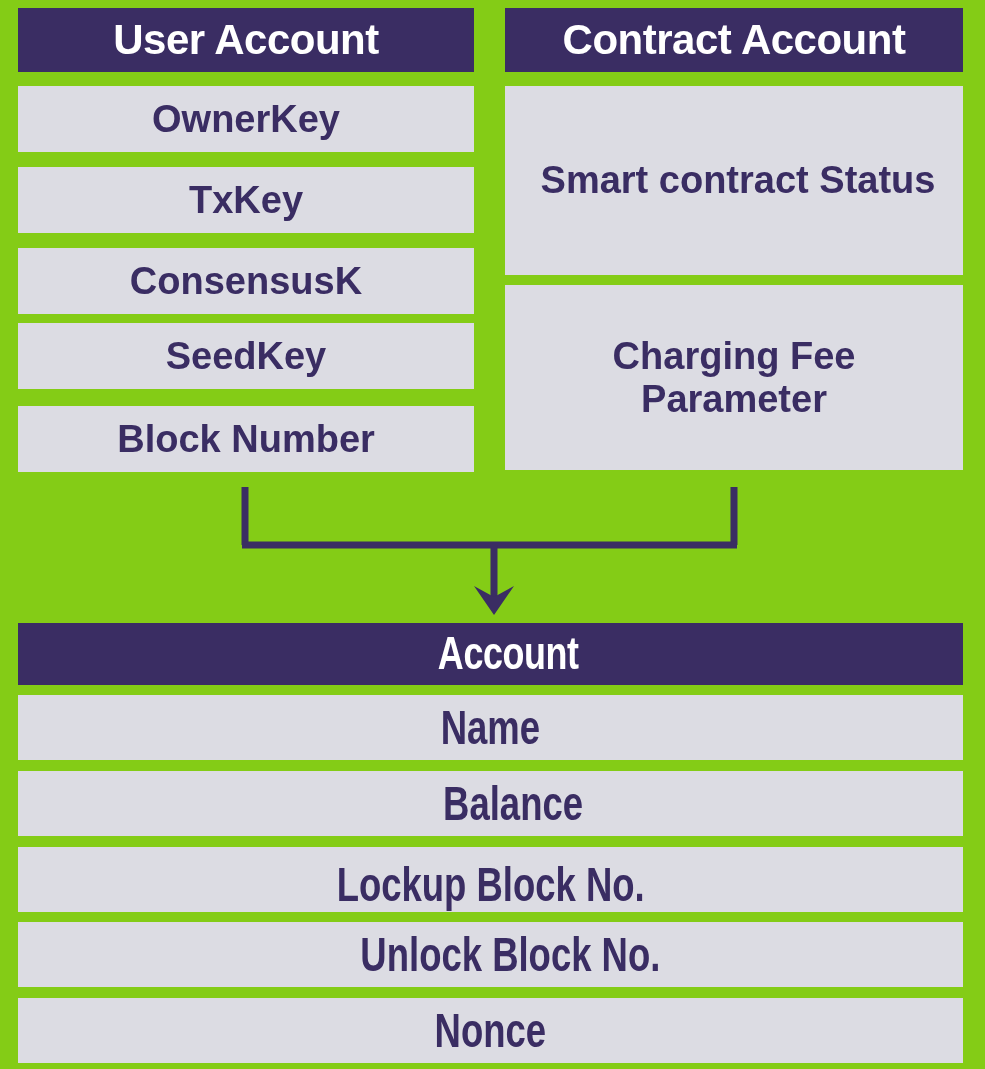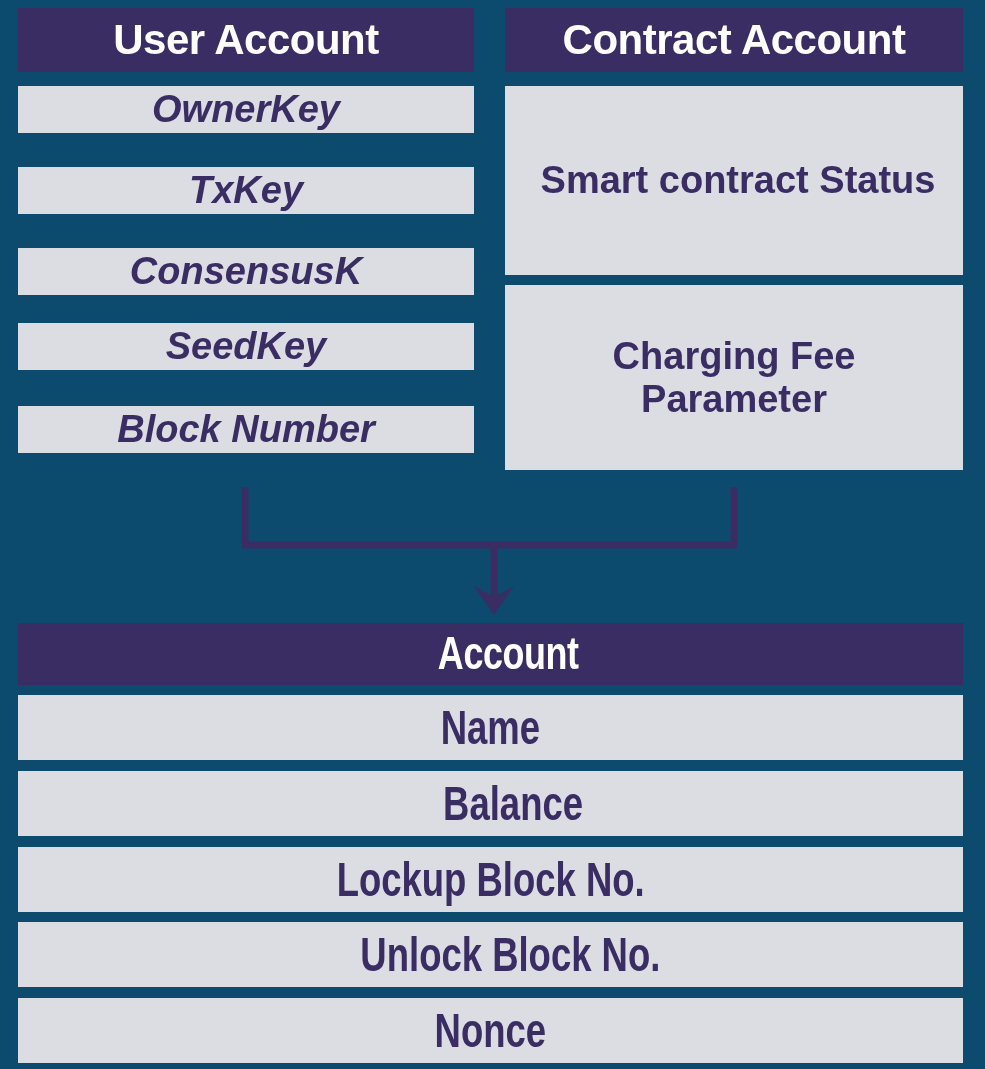--- a/index.html
+++ b/index.html
@@ -8,21 +8,21 @@
     padding: 0;
     background: #ffffff;
   }
   body {
     font-family: "Liberation Sans", sans-serif;
   }
   #diagram {
     position: relative;
     width: 985px;
     height: 1069px;
-    background: #0c4a6e;
+    background: #84cc16;
     overflow: hidden;
   }
 
   
   .box {
     position: absolute;
     box-sizing: border-box;
     display: flex;
     align-items: center;
     justify-content: center;
@@ -42,21 +42,21 @@
   }
 
   
   .col-left  { left: 18px;  width: 456px; }
   .col-right { left: 505px; width: 458px; }
 
   .top-hdr   { top: 8px; height: 64px; font-size: 42px; }
   .top-hdr.col-left  { font-family: "Liberation Sans", sans-serif; }
   .top-hdr.col-right { font-family: "Liberation Sans", sans-serif; }
 
-  .lrow { height: 47px; font-size: 38px; font-style: italic; }
+  .lrow { height: 66px; font-size: 38px; }
   .lrow.r1 { top: 86px; }
   .lrow.r2 { top: 167px; }
   .lrow.r3 { top: 248px; }
   .lrow.r4 { top: 323px; }
   .lrow.r5 { top: 406px; }
 
   .rbox { font-size: 38px; }
   .rbox.b1 { top: 86px;  height: 189px; padding-left: 8px; }
   .rbox.b2 { top: 285px; height: 185px; }
   .rbox .txt { display: block; padding: 0 16px; }
@@ -83,21 +83,21 @@
   }
   .bot-hdr .txt { display:block; transform: scaleX(0.78); }
   .brow {
     height: 65px;
     font-size: 48px;
     font-family: "Liberation Sans Narrow", "Liberation Sans", sans-serif;
   }
   .brow .txt { display:block; transform: scaleX(0.76); }
   .brow.n1 { top: 695px; }
   .brow.n2 { top: 771px; padding-left: 45px; }
-  .brow.n3 { top: 847px; }
+  .brow.n3 { top: 847px; align-items: flex-end; }
   .brow.n4 { top: 922px; padding-left: 40px; }
   .brow.n5 { top: 998px; }
 </style>
 </head>
 <body>
 
 <div id="diagram">
 
   <div class="box hdr top-hdr col-left">User Account</div>
 

